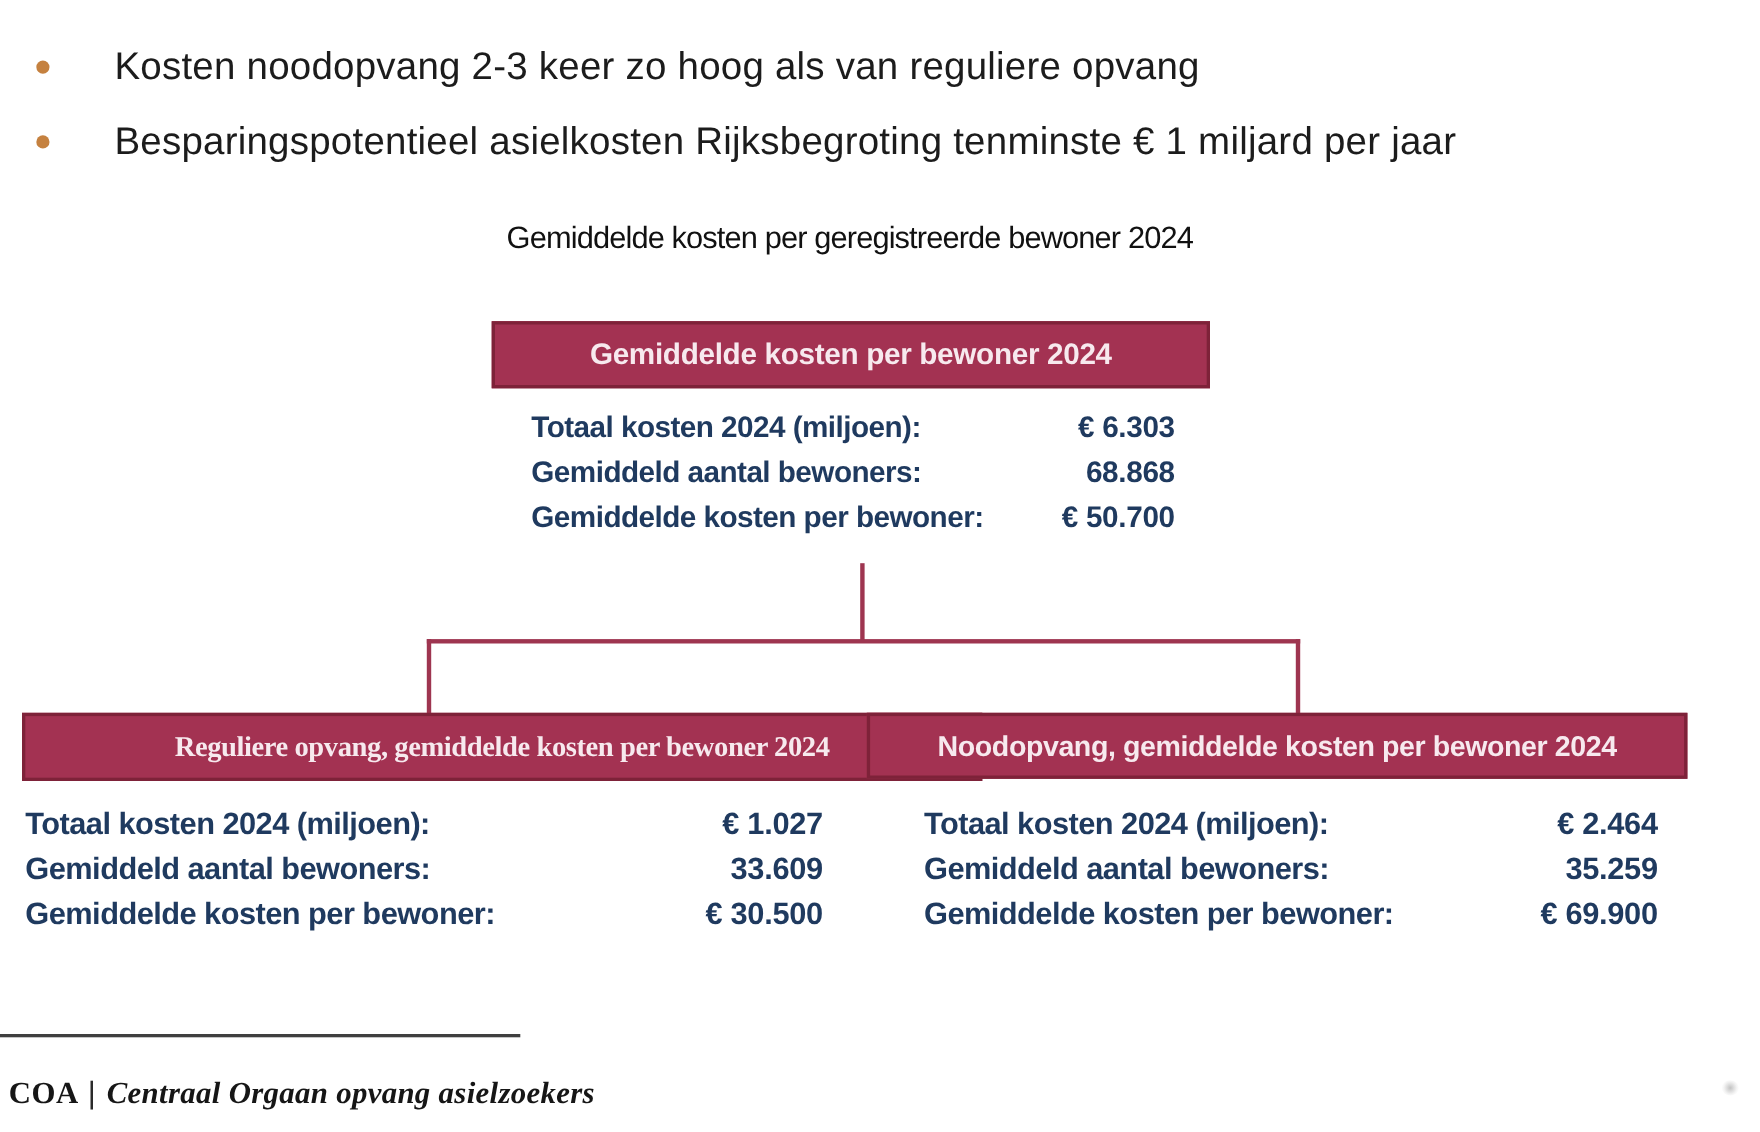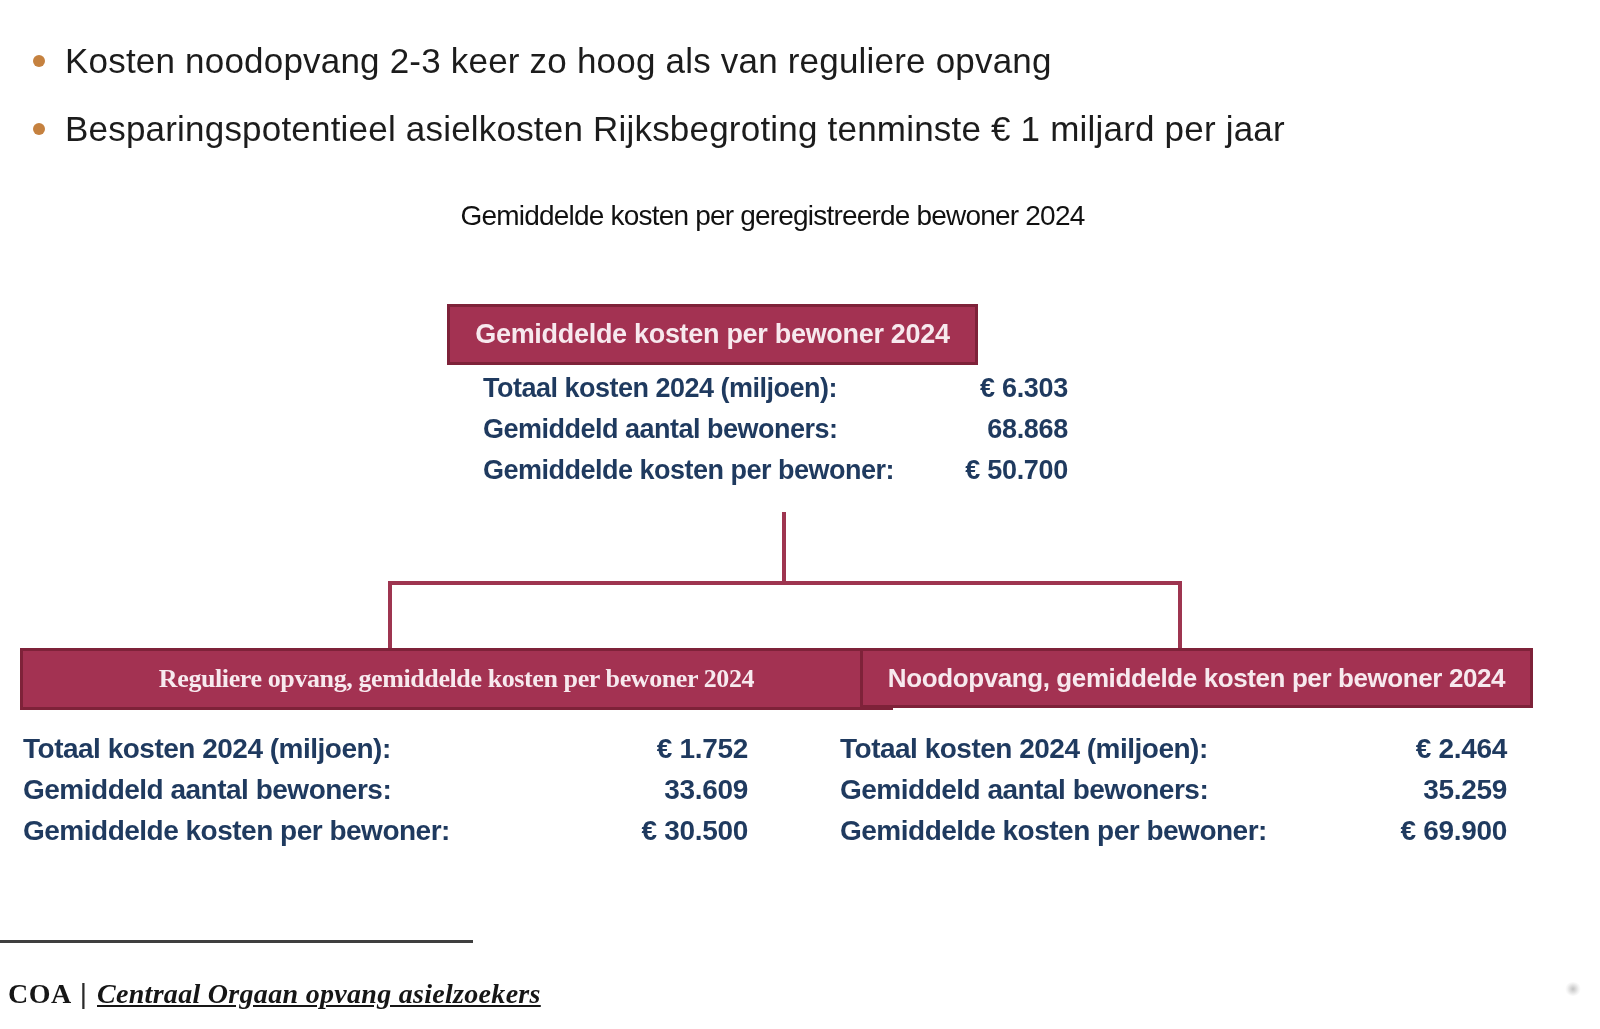--- a/index.html
+++ b/index.html
@@ -21,20 +21,21 @@
   .bullets {
     position: absolute;
     left: 33px;
     top: 40px;
     width: 1500px;
   }
   .bullet-row {
     display: flex;
     align-items: flex-start;
     margin-bottom: 26px;
+    gap: 39px;
   }
   .bullet-dot {
     width: 12px;
     height: 12px;
     border-radius: 50%;
     background: #c5813f;
     margin: 15px 20px 0 0;
     flex: 0 0 auto;
   }
   .bullet-text {
@@ -65,39 +66,39 @@
     box-sizing: border-box;
     color: #f7e9ee;
     font-weight: bold;
     display: flex;
     align-items: center;
     justify-content: center;
     white-space: nowrap;
   }
   .banner-total {
     left: 447px;
-    top: 304px;
-    width: 531px;
+    top: 292px;
+    width: 653px;
     height: 61px;
     font-size: 27px;
     letter-spacing: -0.3px;
   }
   .banner-regular {
     left: 20px;
     top: 648px;
     width: 873px;
     height: 62px;
     font-size: 26px;
     letter-spacing: -0.4px;
     font-family: Liberation Serif, serif;
   }
   .banner-emergency {
-    left: 860px;
+    left: 788px;
     top: 648px;
-    width: 673px;
+    width: 746px;
     height: 60px;
     font-size: 26px;
     letter-spacing: -0.4px;
   }
 
   
   .stats {
     position: absolute;
     color: #1f3a5f;
     font-weight: bold;
@@ -166,21 +167,20 @@
   .footer .separator {
     font-weight: normal;
     padding: 0 10px 0 8px;
     color: #2a2a2a;
   }
   .footer .org-name {
     font-family: "Liberation Serif", serif;
     font-style: italic;
     font-weight: bold;
     letter-spacing: 0.3px;
-    text-decoration: underline;
   }
 
   
   .smudge {
     position: absolute;
     left: 1565px;
     top: 982px;
     width: 16px;
     height: 14px;
     border-radius: 50%;
@@ -227,21 +227,21 @@
   <div class="conn conn-h"></div>
   <div class="conn conn-v-left"></div>
   <div class="conn conn-v-right"></div>
 
   <div class="banner banner-regular">
     <span>Reguliere opvang, gemiddelde kosten per bewoner 2024</span>
   </div>
   <div class="stats stats-regular">
     <div class="stat-row">
       <span class="stat-label">Totaal kosten 2024 (miljoen):</span>
-      <span class="stat-value">€ 1.752</span>
+      <span class="stat-value">€ 1.027</span>
     </div>
     <div class="stat-row">
       <span class="stat-label">Gemiddeld aantal bewoners:</span>
       <span class="stat-value">33.609</span>
     </div>
     <div class="stat-row">
       <span class="stat-label">Gemiddelde kosten per bewoner:</span>
       <span class="stat-value">€ 30.500</span>
     </div>
   </div>

